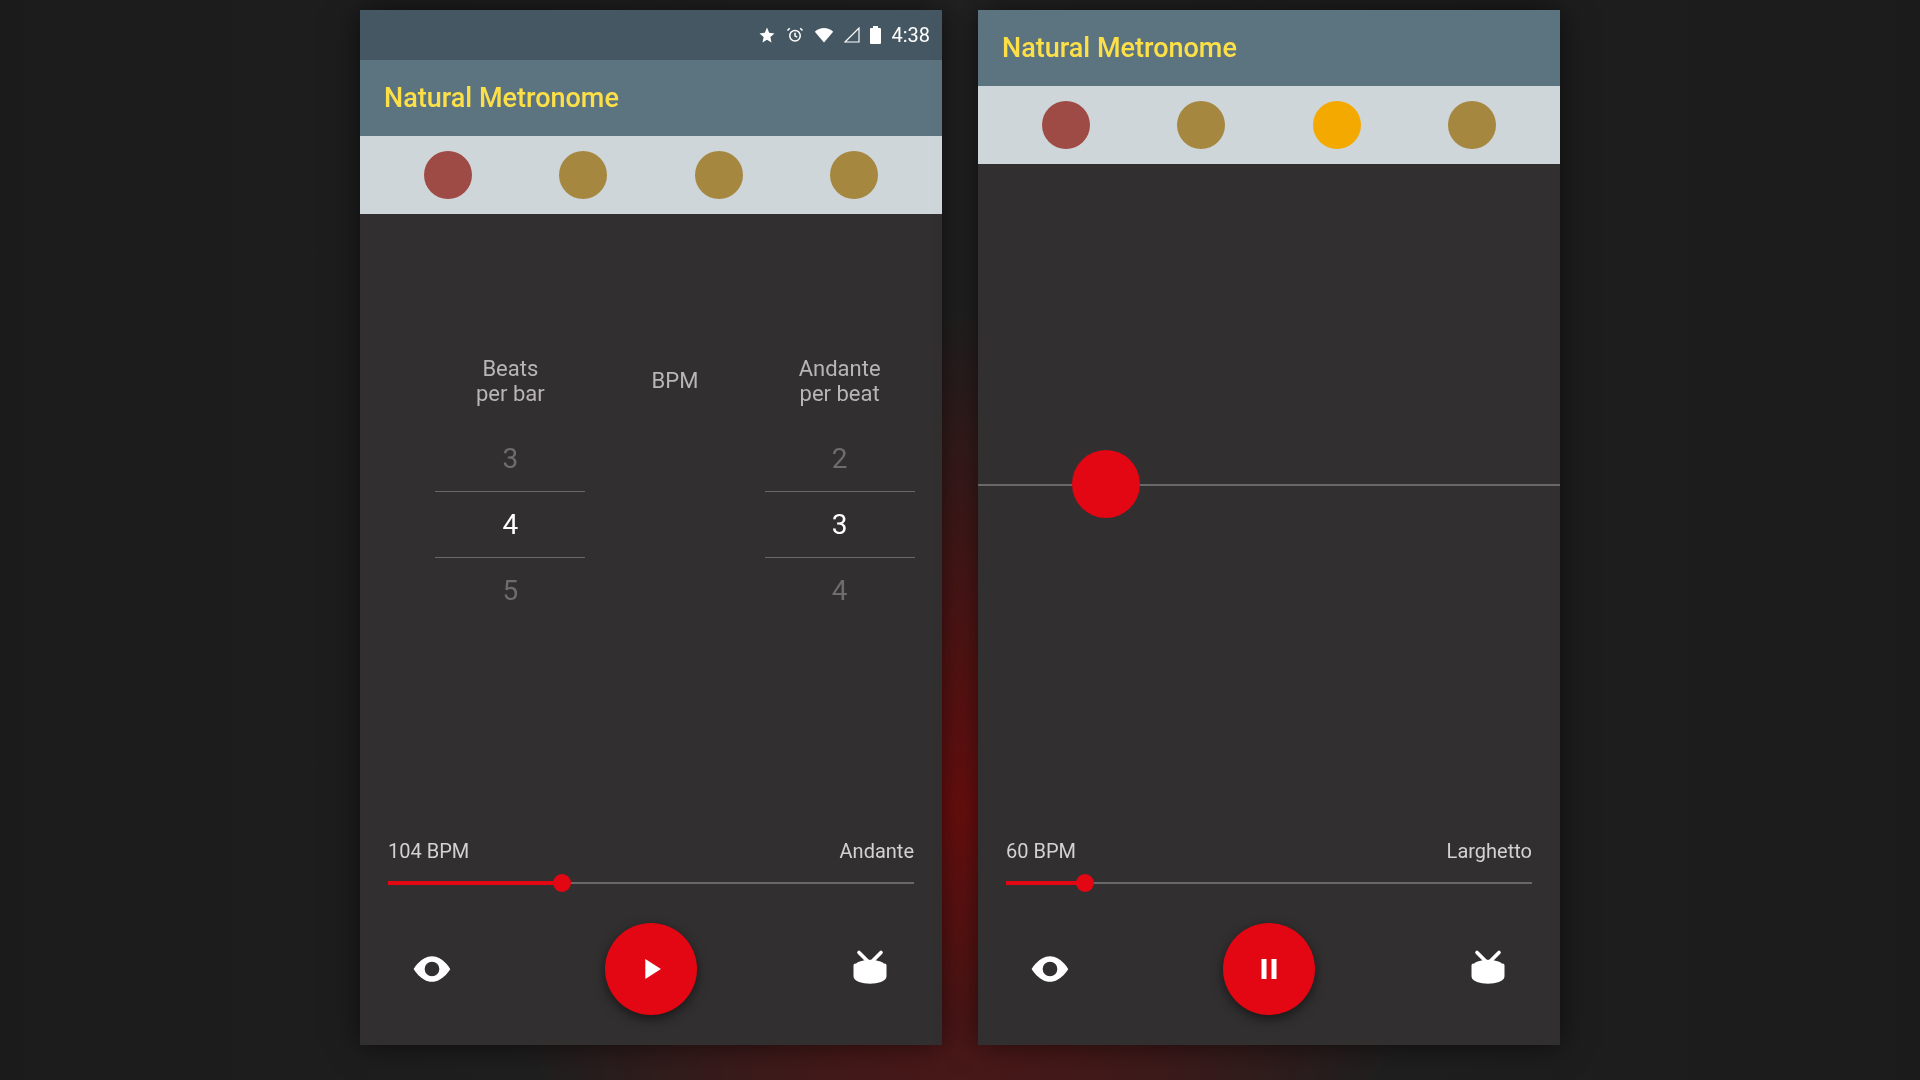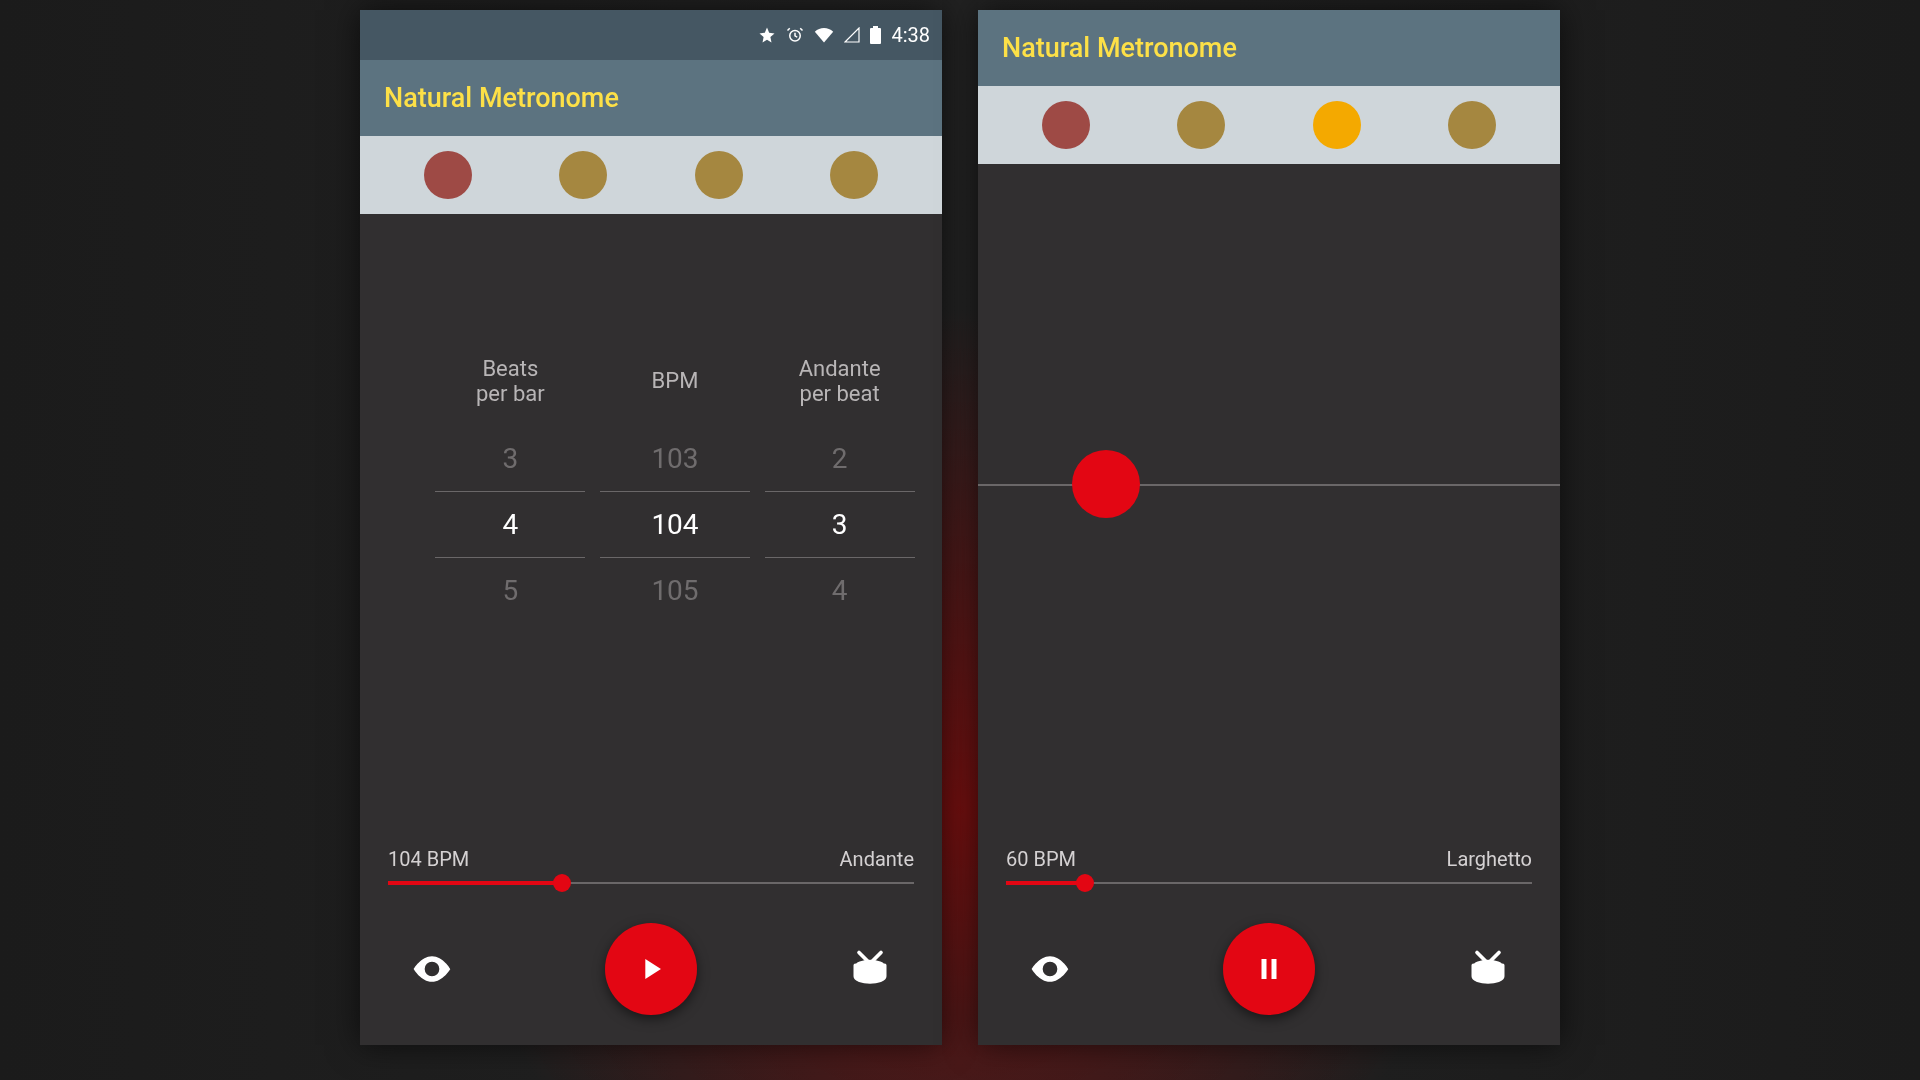--- a/index.html
+++ b/index.html
@@ -70,21 +70,21 @@
   .pval { font-size: 28px; color: #6f6c6d; padding: 16px 0; }
   .pval.sel { color: #fff; border-top: 1px solid #6a6768; border-bottom: 1px solid #6a6768; }
 
   
   .pendulum-area { position: absolute; top: 260px; left: 0; right: 0; height: 120px; }
   .pendulum-line { position: absolute; top: 50%; left: 0; right: 0; height: 2px; background: #6a6768; }
   .pendulum-ball { position: absolute; top: 50%; width: 68px; height: 68px; border-radius: 50%; background: #e30613; transform: translate(-50%, -50%); }
 
   
   .footer { position: absolute; left: 28px; right: 28px; bottom: 30px; }
-  .bpmrow { display: flex; justify-content: space-between; font-size: 20px; color: #d4d1d2; margin-bottom: 0; }
+  .bpmrow { display: flex; justify-content: space-between; font-size: 20px; color: #d4d1d2; margin-bottom: 8px; }
   .slider { position: relative; height: 24px; }
   .slider .track-bg { position: absolute; top: 50%; left: 0; right: 0; height: 2px; background: #6a6768; transform: translateY(-50%); }
   .slider .track-fill { position: absolute; top: 50%; left: 0; height: 4px; background: #e30613; transform: translateY(-50%); }
   .slider .thumb { position: absolute; top: 50%; width: 18px; height: 18px; background: #e30613; border-radius: 50%; transform: translate(-50%, -50%); }
 
   .controls { display: flex; justify-content: space-between; align-items: center; margin-top: 28px; padding: 0 14px; }
   .ctrlbtn { width: 60px; height: 60px; display:flex; align-items:center; justify-content:center; color:#fff; }
   .playbtn { width: 92px; height: 92px; border-radius: 50%; background: #e30613; display:flex; align-items:center; justify-content:center; box-shadow: 0 4px 12px rgba(0,0,0,0.5); color:#fff; }
 
   svg { display:block; }
@@ -144,25 +144,20 @@
           <div class="pickerlabel">Beats
 per bar</div>
           <div class="pickerwheel">
             <div class="pval">3</div>
             <div class="pval sel">4</div>
             <div class="pval">5</div>
           </div>
         </div>
         <div class="pickercol">
           <div class="pickerlabel">BPM</div>
-          <div class="pickerwheel">
-            <div class="pval">103</div>
-            <div class="pval sel">104</div>
-            <div class="pval">105</div>
-          </div>
         </div>
         <div class="pickercol">
           <div class="pickerlabel">Andante
 per beat</div>
           <div class="pickerwheel">
             <div class="pval">2</div>
             <div class="pval sel">3</div>
             <div class="pval">4</div>
           </div>
         </div>

